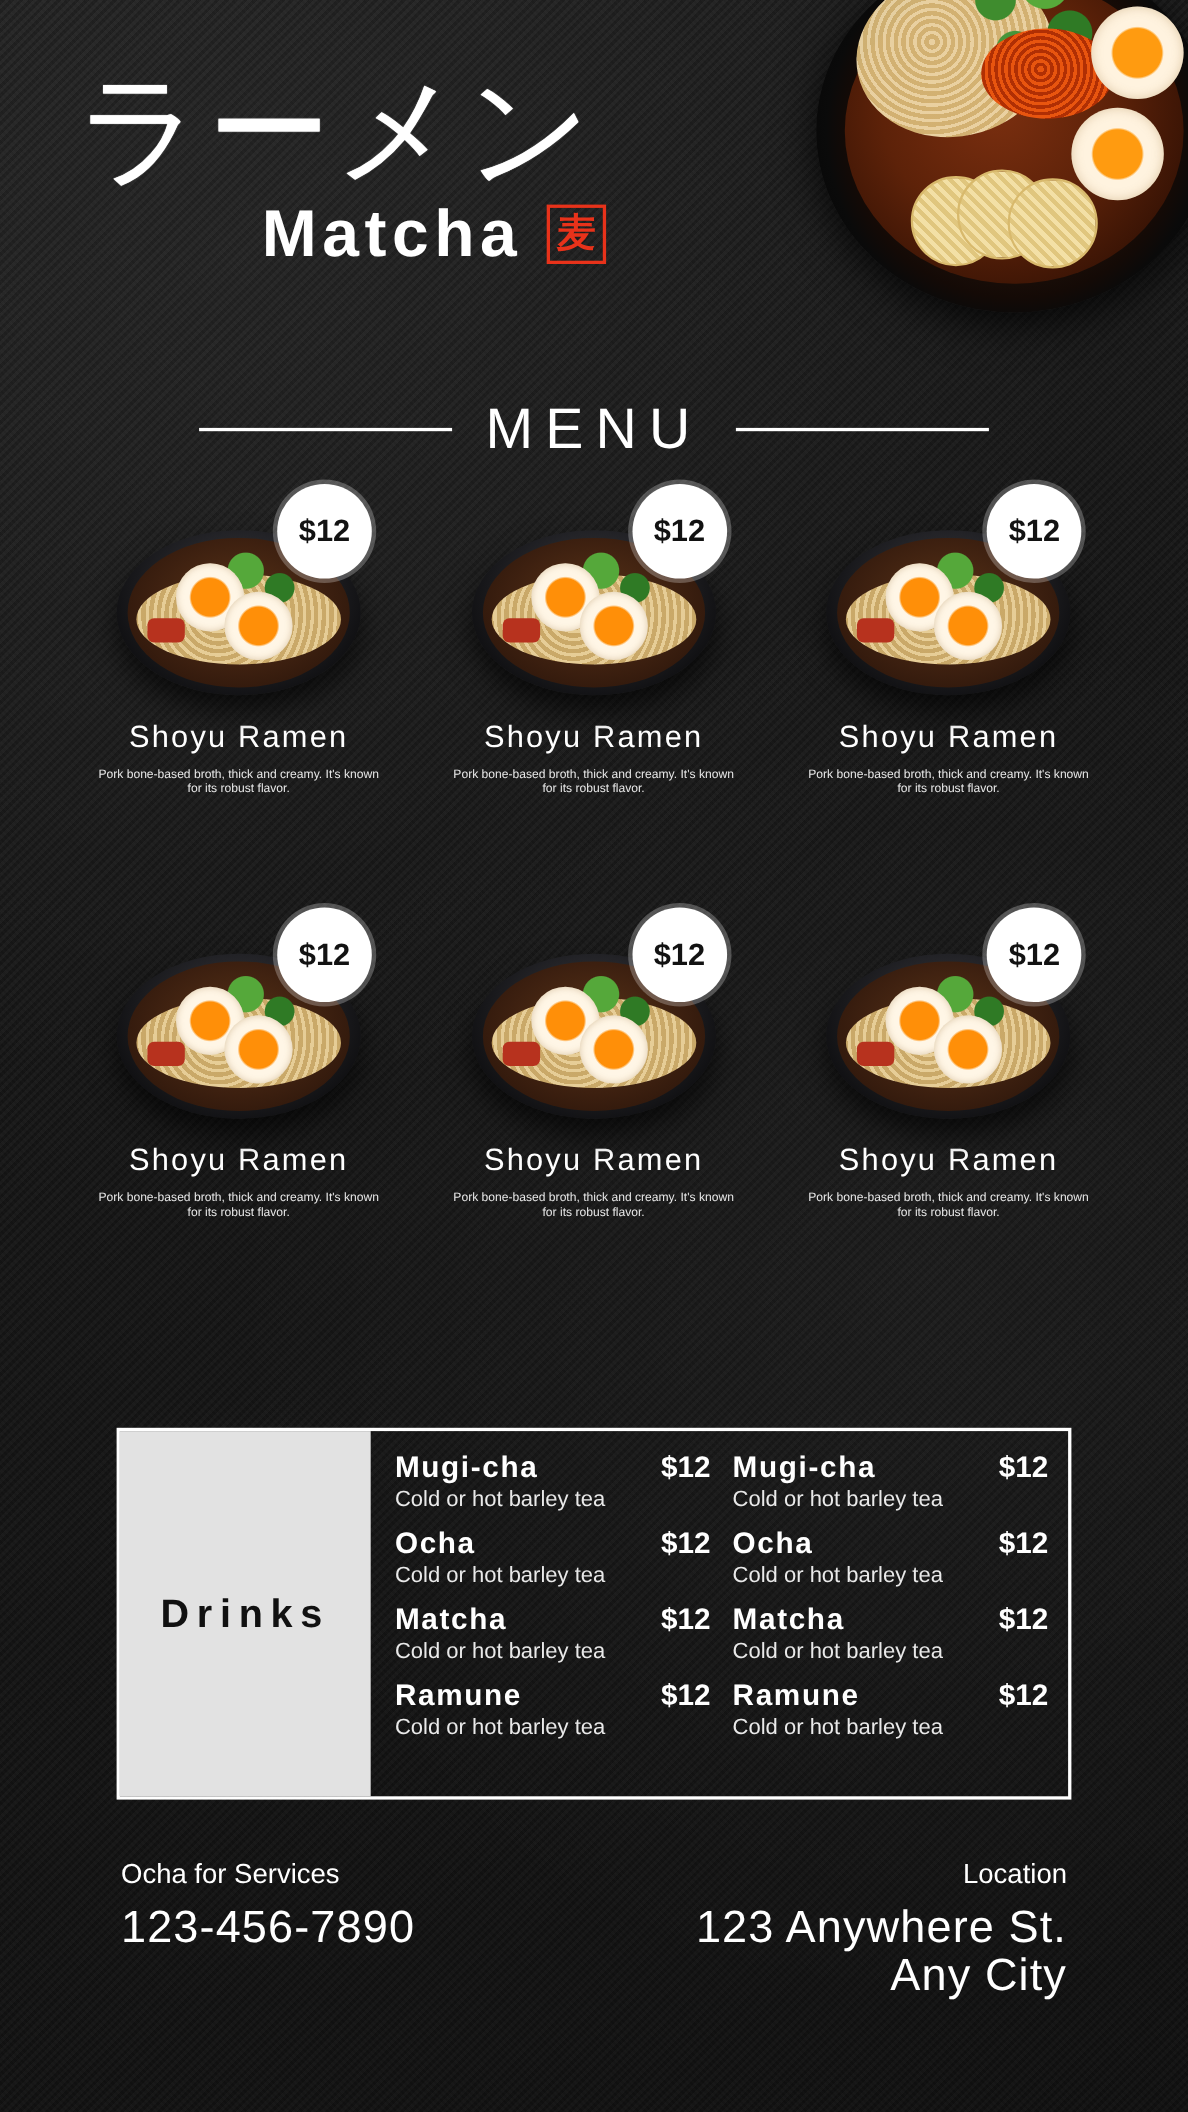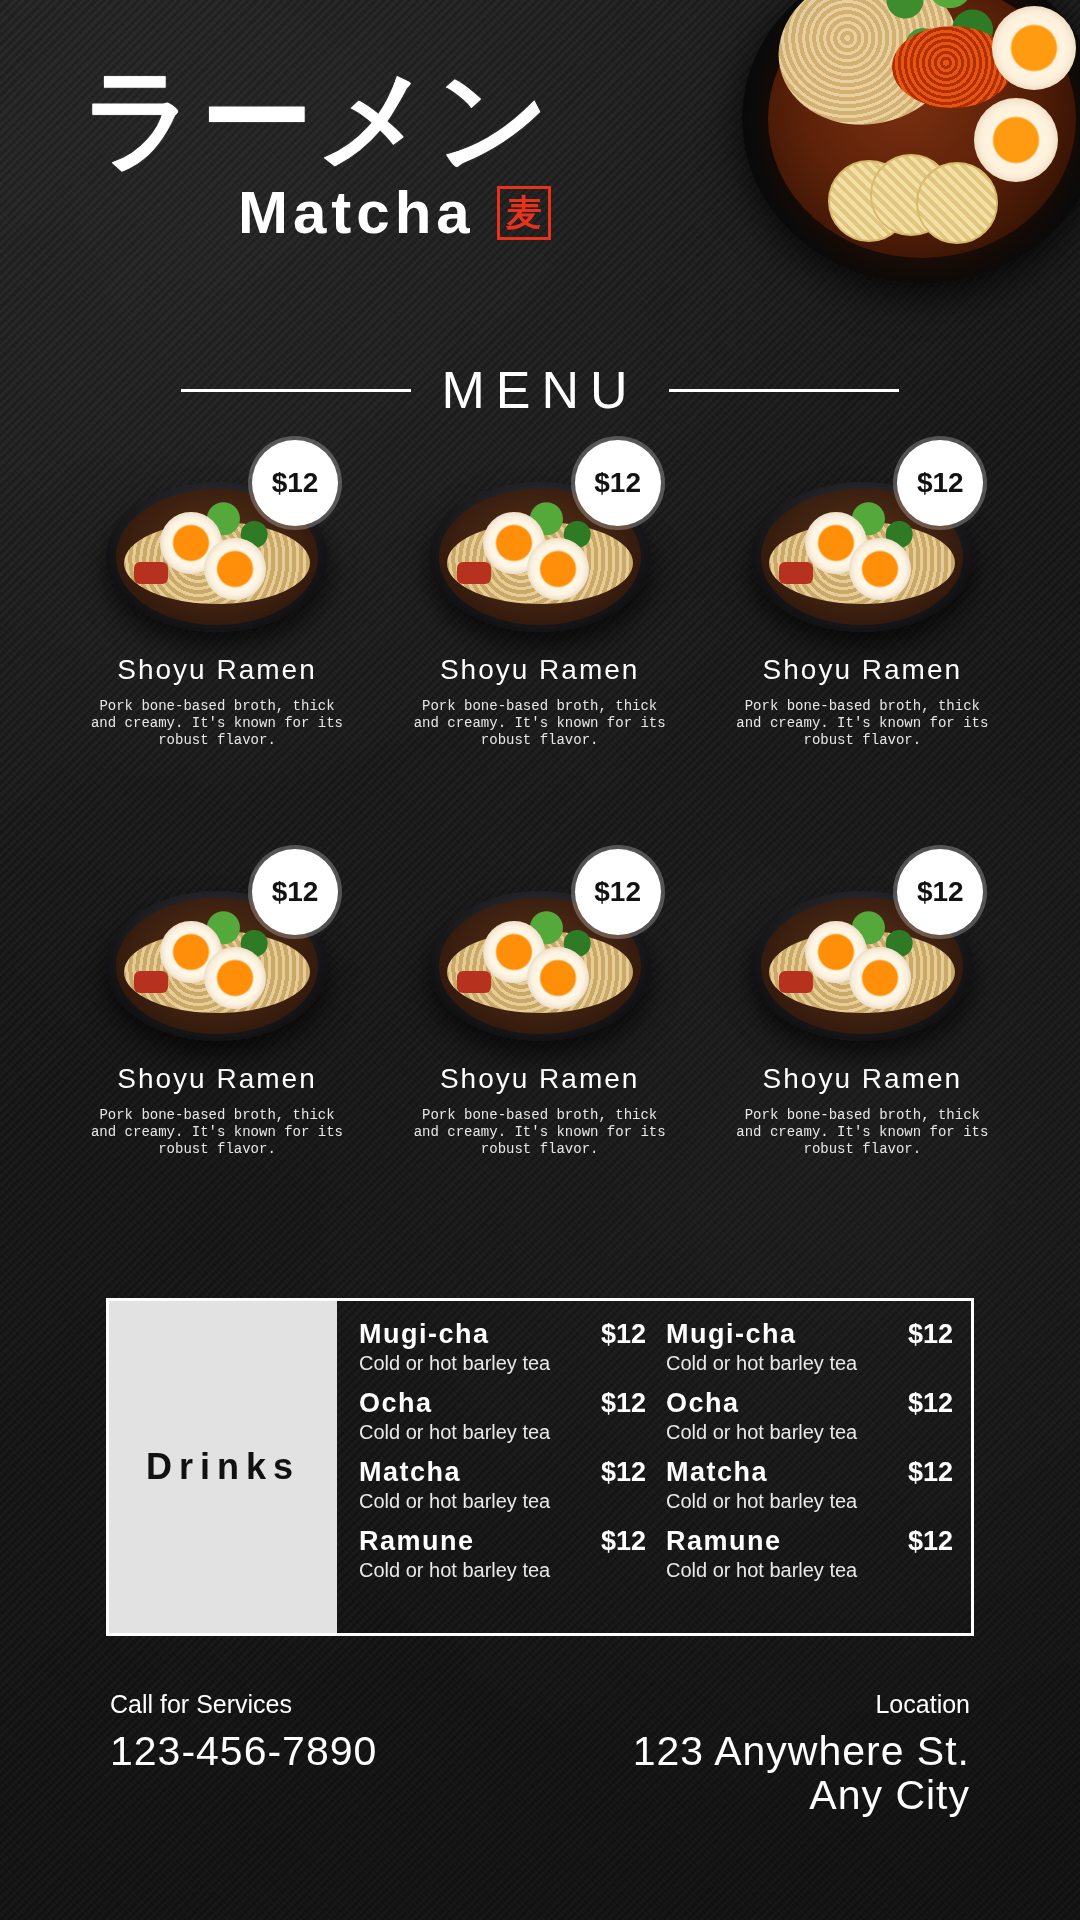--- a/index.html
+++ b/index.html
@@ -28,26 +28,26 @@
 
   
   .header {
     position: absolute;
     top: 0; left: 0; right: 0;
     height: 340px;
   }
 
   .jp-title {
     position: absolute;
-    left: 82px;
+    left: 70px;
     top: 62px;
     font-size: 112px;
     line-height: 1;
     letter-spacing: 4px;
-    font-weight: 700;
+    font-weight: 400;
     color: #ffffff;
     font-family: "DejaVu Sans", sans-serif;
     text-shadow: 0 0 1px #fff;
   }
 
   .romaji-row {
     position: absolute;
     left: 238px;
     top: 178px;
     display: flex;
@@ -256,25 +256,24 @@
 
   .dish-name {
     margin-top: 22px;
     font-size: 28px;
     font-weight: 400;
     letter-spacing: 2px;
   }
   .dish-desc {
     margin: 12px auto 0;
     width: 268px;
-    font-size: 14px;
+    font-size: 11px;
     line-height: 1.22;
     color: #e7e7e7;
     font-weight: 400;
-    font-family: Liberation Mono, monospace;
   }
 
   
   .drinks {
     position: absolute;
     left: 106px;
     top: 1298px;
     width: 868px;
     height: 338px;
     border: 3px solid #ffffff;
@@ -529,21 +528,21 @@
           </div>
           <div class="drink-desc">Cold or hot barley tea</div>
         </div>
       </div>
 
     </div>
   </div>
 
   <div class="footer">
     <div class="left">
-      <div class="foot-label">Call for Services</div>
+      <div class="foot-label">Ocha for Services</div>
       <div class="foot-value">123-456-7890</div>
     </div>
     <div class="right">
       <div class="foot-label">Location</div>
       <div class="foot-value">123 Anywhere St.</div>
       <div class="foot-value">Any City</div>
     </div>
   </div>
 
 </div>

